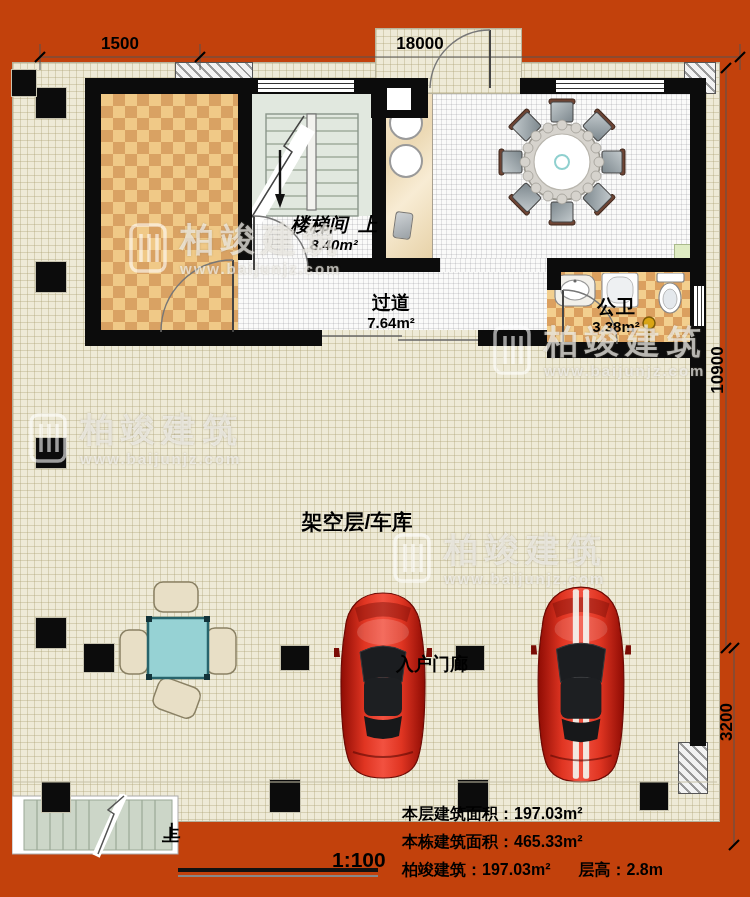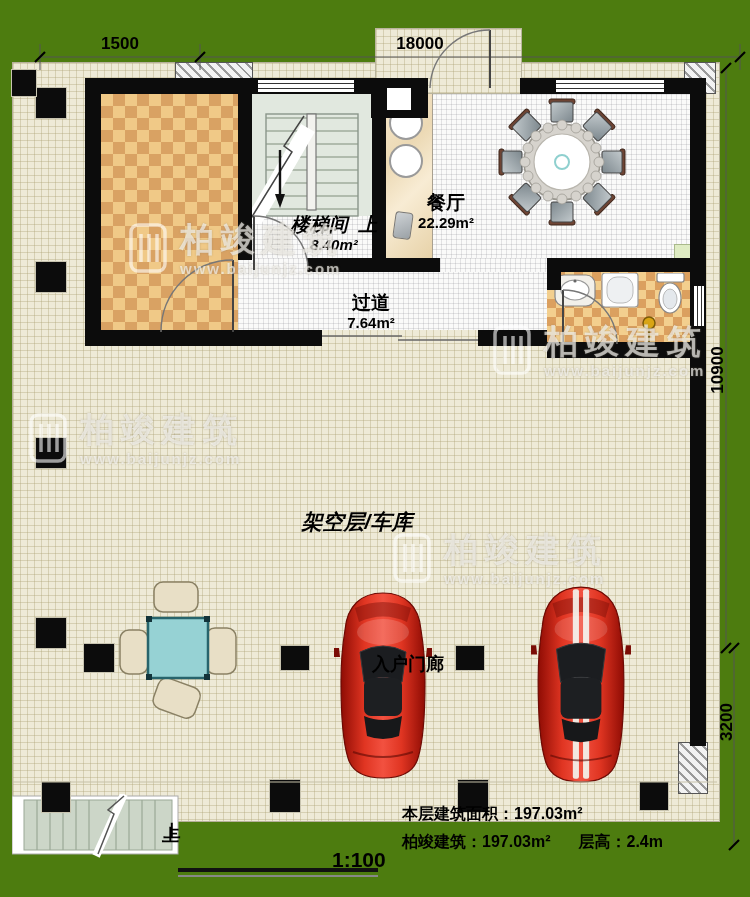--- a/index.html
+++ b/index.html
@@ -1,16 +1,16 @@
 <!DOCTYPE html>
 <html><head>
 <meta charset="utf-8">
 <style>
   html,body{margin:0;padding:0;background:#fff;}
-  #plan{position:relative;width:750px;height:897px;background:#4d7c0f;overflow:hidden;
+  #plan{position:relative;width:750px;height:897px;background:#c2410c;overflow:hidden;
         font-family:"Liberation Sans","DejaVu Sans",sans-serif;color:#000;}
   .abs{position:absolute;}
   
   .grid-cream{background-color:#eeead7;
     background-image:linear-gradient(rgba(175,163,120,.38) 1px,transparent 1px),
                      linear-gradient(90deg,rgba(175,163,120,.38) 1px,transparent 1px);
     background-size:7px 7px;}
   .grid-white{background-color:#fafaf9;
     background-image:linear-gradient(rgba(140,140,150,.22) 1px,transparent 1px),
                      linear-gradient(90deg,rgba(140,140,150,.22) 1px,transparent 1px);
@@ -353,32 +353,32 @@
 
   <div class="dim-label" style="left:60px;top:34px;width:120px;">1500</div>
   <div class="dim-label" style="left:360px;top:34px;width:120px;">18000</div>
   <div class="dim-label rot" style="left:678px;top:360px;width:80px;">10900</div>
   <div class="dim-label rot" style="left:692px;top:712px;width:70px;">3200</div>
 
   <div class="room-label" style="left:276px;top:214px;width:116px;font-style:italic;">
     <div class="nm"><span>楼梯间</span>&nbsp;&nbsp;<span>上</span></div>
     <div class="ar">8.40m²</div>
   </div>
-  <div class="room-label" style="left:398px;top:192px;width:96px;">
-    <div class="nm">餐厅</div>
-    <div class="ar">22.29m²</div>
-  </div>
-  <div class="room-label" style="left:319px;top:292px;width:104px;">
+  <div class="room-label" style="left:339px;top:292px;width:104px;">
     <div class="nm">过道</div>
     <div class="ar">7.64m²</div>
   </div>
-  <div class="room-label" style="left:267px;top:510px;width:180px;font-style:italic;">
+  <div class="room-label" style="left:570px;top:296px;width:92px;">
+    <div class="nm">公卫</div>
+    <div class="ar">3.38m²</div>
+  </div>
+  <div class="room-label" style="left:267px;top:510px;width:180px;">
     <div class="nm" style="font-size:21px;">架空层/车库</div>
   </div>
-  <div class="room-label" style="left:348px;top:654px;width:120px;z-index:10;">
+  <div class="room-label" style="left:348px;top:654px;width:120px;z-index:10;text-align:right;">
     <div class="nm" style="font-size:18px;">入户门廊</div>
   </div>
   <div class="room-label" style="left:160px;top:822px;width:24px;">
     <div class="nm" style="font-size:17px;">上</div>
   </div>
 
   <div class="wm" style="left:128px;top:222px;">
     <svg width="42" height="54" viewBox="0 0 42 54">
       <g stroke="rgba(255,255,255,.6)" stroke-width="3.5" fill="none">
         <rect x="3" y="3" width="34" height="46" rx="7"></rect>
@@ -439,21 +439,25 @@
   <div class="abs tb" style="left:332px;top:848px;font-size:21px;font-weight:bold;">1:100</div>
   <div class="abs tb" style="left:178px;top:868px;width:200px;height:4px;background:#111;"></div>
   <div class="abs tb" style="left:178px;top:875px;width:200px;height:1.5px;background:#888;"></div>
 
   <div class="abs tb" style="left:402px;top:800px;width:345px;">
     <div class="stats-line">
       <span>本层建筑面积：</span>
         <span>197.03m²</span>
     </div>
     <div class="stats-line">
+      <span>本栋建筑面积：</span>
+        <span>465.33m²</span>
+    </div>
+    <div class="stats-line">
       <span>柏竣建筑：</span>
         <span>197.03m²</span>
       <span class="gap"></span>
       <span>层高：</span>
-        <span>2.4m</span>
+        <span>2.8m</span>
     </div>
   </div>
 
 </div>
 
 </body></html>

